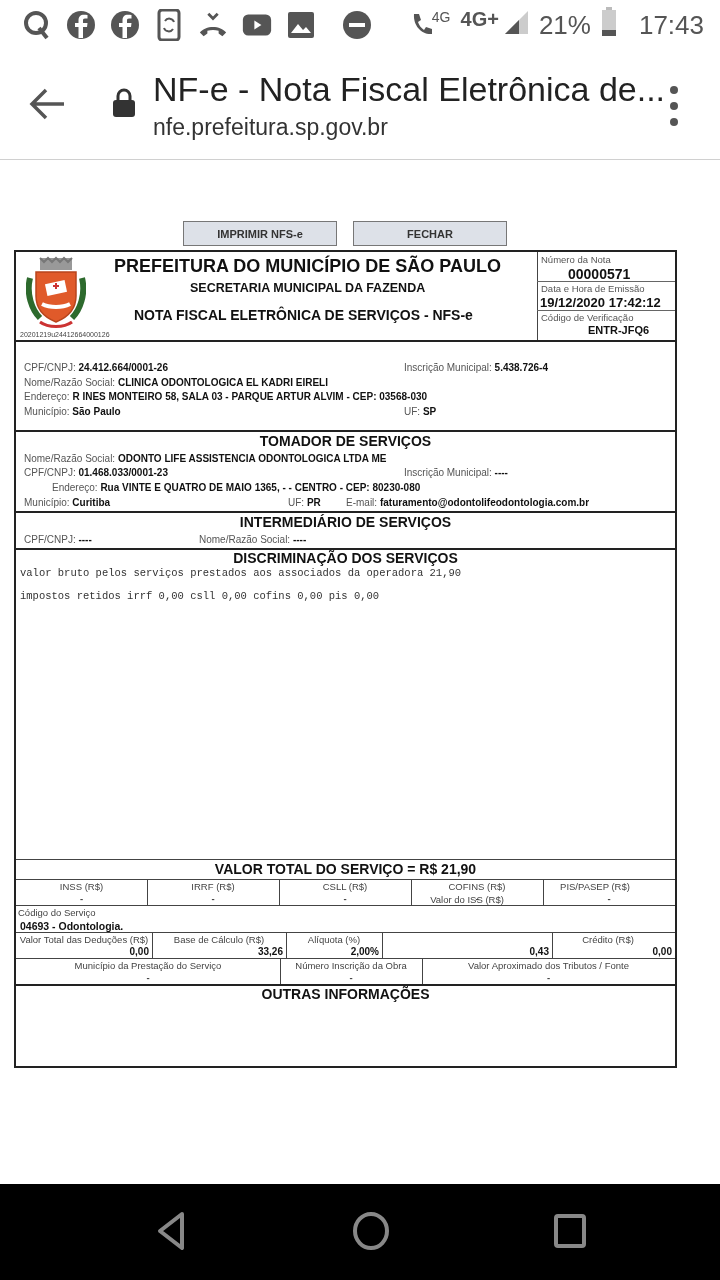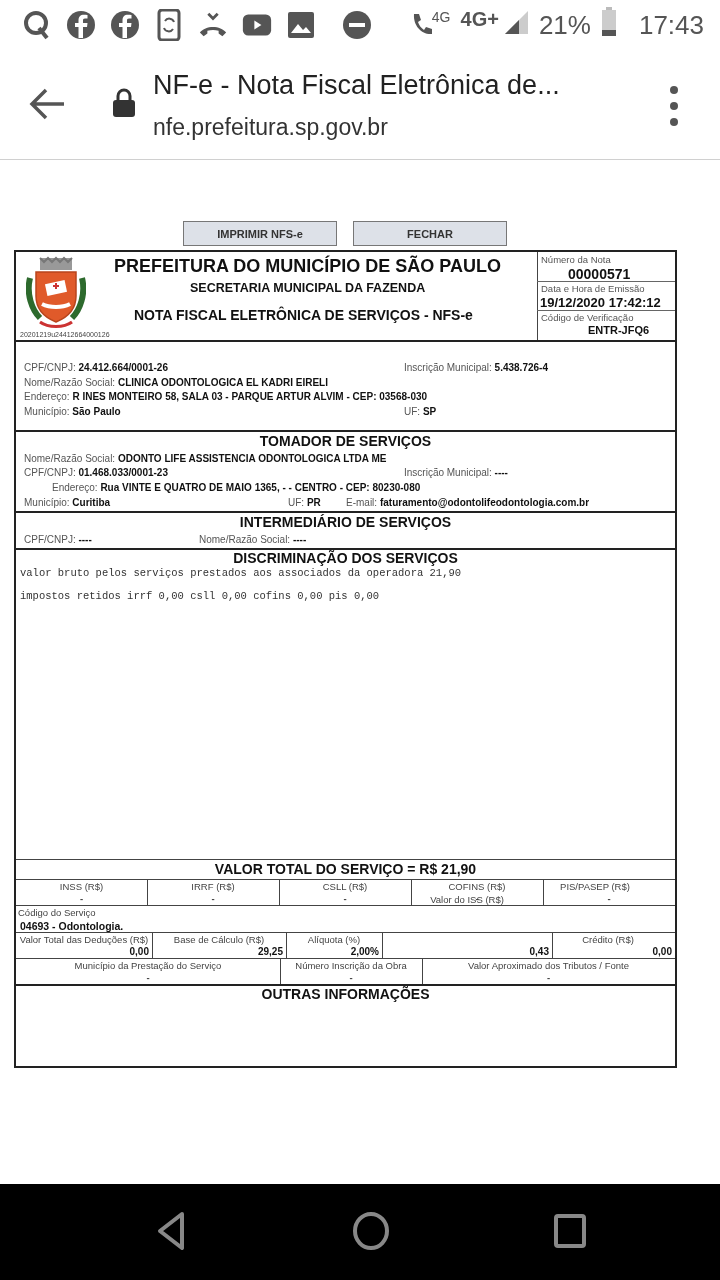--- a/index.html
+++ b/index.html
@@ -9,21 +9,21 @@
   .statusbar { position: absolute; left: 0; top: 0; width: 720px; height: 50px; display: flex; align-items: center; padding: 0 16px 0 22px; color: #555; }
   .sb-icons { display: flex; align-items: center; gap: 14px; }
   .sb-ic { width: 30px; height: 30px; display: flex; align-items: center; justify-content: center; }
   .sb-right { margin-left: auto; display: flex; align-items: center; gap: 10px; font-size: 26px; color: #555; }
   .sb-net { font-size: 20px; font-weight: bold; position: relative; top: -6px; }
 
   
   .toolbar { position: absolute; left: 0; top: 50px; width: 720px; height: 110px; border-bottom: 1px solid #d0d0d0; }
   .tb-back { position: absolute; left: 28px; top: 36px; width: 40px; height: 36px; }
   .tb-lock { position: absolute; left: 112px; top: 38px; width: 24px; height: 30px; }
-  .tb-title { position: absolute; left: 153px; top: 20px; font-size: 27px; color: #222; white-space: nowrap; }
+  .tb-title { position: absolute; left: 153px; top: 20px; font-size: 34px; color: #222; white-space: nowrap; }
   .tb-url { position: absolute; left: 153px; top: 64px; font-size: 23px; color: #333; }
   .tb-menu { position: absolute; left: 664px; top: 36px; width: 20px; height: 40px; display: flex; flex-direction: column; align-items: center; justify-content: space-between; }
   .tb-menu span { width: 8px; height: 8px; border-radius: 50%; background: #555; display: block; }
 
   
   .pbtn { position: absolute; top: 221px; height: 25px; background: #dde1e8; border: 1px solid #777; font-size: 11px; font-weight: bold; color: #333; display: flex; align-items: center; justify-content: center; }
 
   
   .nf { position: absolute; left: 14px; top: 250px; width: 663px; height: 818px; border: 2px solid #222; font-size: 10px; }
   .abs { position: absolute; }
@@ -229,21 +229,21 @@
   <div class="vline" style="left:136px;top:680px;height:26px;"></div>
   <div class="vline" style="left:270px;top:680px;height:26px;"></div>
   <div class="vline" style="left:366px;top:680px;height:26px;"></div>
   <div class="vline" style="left:536px;top:680px;height:26px;"></div>
   <div class="cell-h" style="left:0;width:136px;top:682px;">Valor Total das Deduções (R$)</div>
   <div class="cell-h" style="left:136px;width:134px;top:682px;">Base de Cálculo (R$)</div>
   <div class="cell-h" style="left:270px;width:96px;top:682px;">Alíquota (%)</div>
   <div class="cell-h" style="left:366px;width:170px;top:642px;">Valor do ISS (R$)</div>
   <div class="cell-h" style="left:536px;width:112px;top:682px;">Crédito (R$)</div>
   <div class="cell-v" style="left:0;width:133px;top:694px;text-align:right;">0,00</div>
-  <div class="cell-v" style="left:136px;width:131px;top:694px;text-align:right;">29,25</div>
+  <div class="cell-v" style="left:136px;width:131px;top:694px;text-align:right;">33,26</div>
   <div class="cell-v" style="left:270px;width:93px;top:694px;text-align:right;">2,00%</div>
   <div class="cell-v" style="left:366px;width:167px;top:694px;text-align:right;">0,43</div>
   <div class="cell-v" style="left:536px;width:120px;top:694px;text-align:right;">0,00</div>
   <div class="hline thin" style="top:706px;"></div>
 
   <div class="vline" style="left:264px;top:706px;height:26px;"></div>
   <div class="vline" style="left:406px;top:706px;height:26px;"></div>
   <div class="cell-h" style="left:0;width:264px;top:708px;">Município da Prestação do Serviço</div>
   <div class="cell-h" style="left:264px;width:142px;top:708px;">Número Inscrição da Obra</div>
   <div class="cell-h" style="left:406px;width:253px;top:708px;">Valor Aproximado dos Tributos / Fonte</div>

